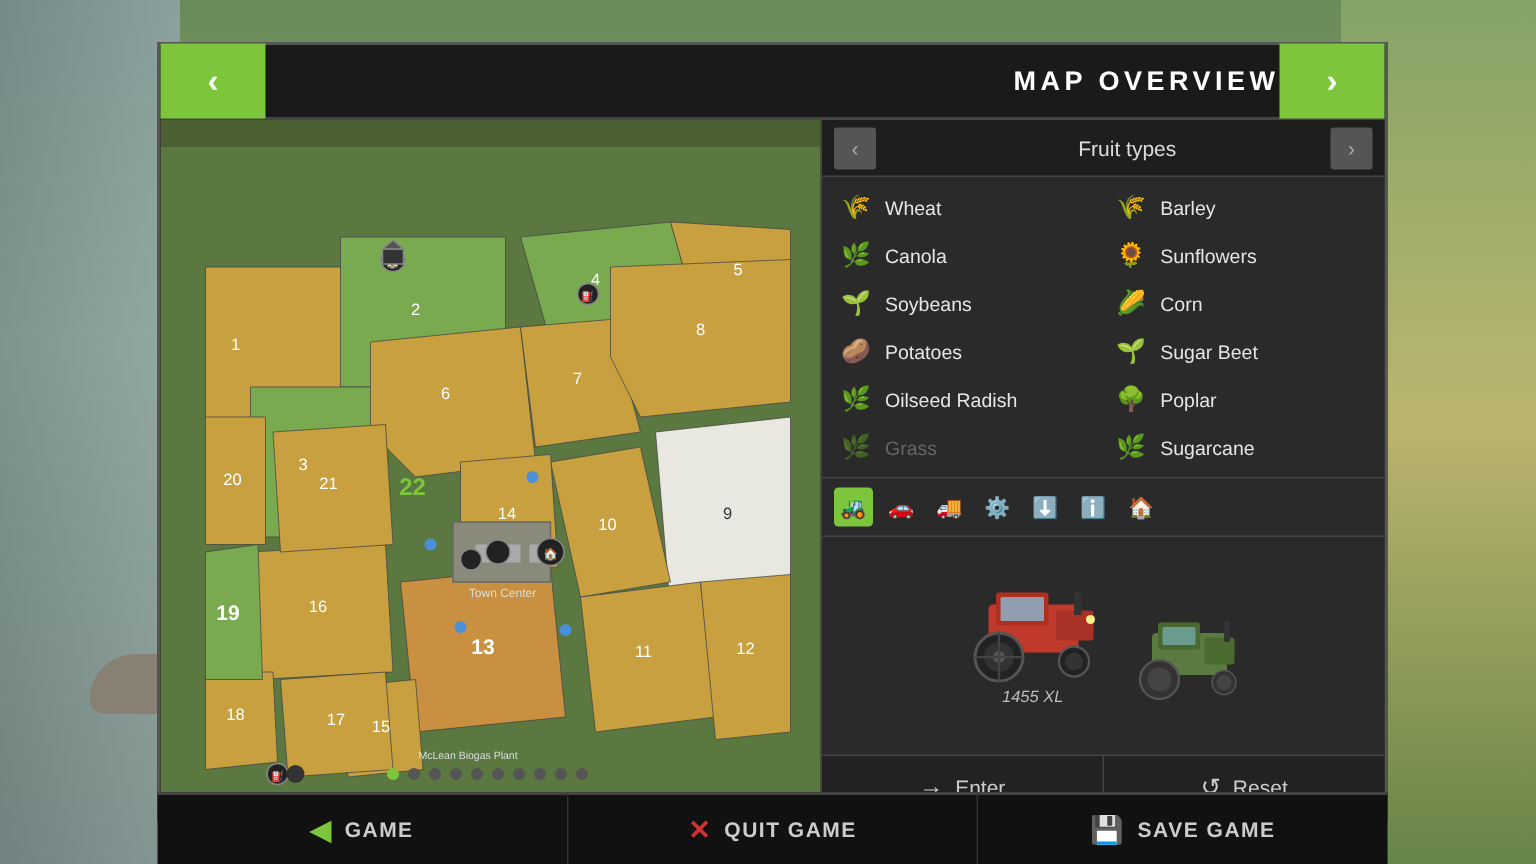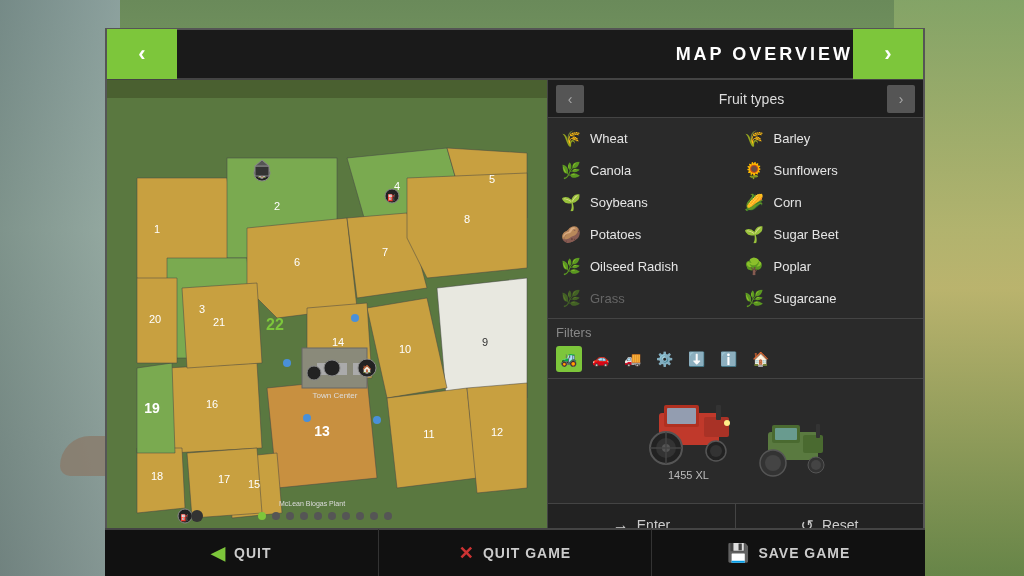--- a/index.html
+++ b/index.html
@@ -199,20 +199,21 @@
       padding: 8px;
       border-top: 1px solid #444;
       position: relative;
     }
     .vehicle-grid {
       display: flex;
       gap: 4px;
       align-items: flex-end;
       justify-content: center;
       margin-bottom: 8px;
+      font-style: italic;
     }
     .vehicle-card {
       display: flex;
       flex-direction: column;
       align-items: center;
       gap: 4px;
     }
     .vehicle-name {
       color: #bbb;
       font-size: 11px;
@@ -471,21 +472,20 @@
           <div class="fruit-icon" style="opacity:0.5;">🌿</div>
           <span class="fruit-name greyed">Grass</span>
         </div>
         <div class="fruit-item">
           <div class="fruit-icon">🌿</div>
           <span class="fruit-name">Sugarcane</span>
         </div>
       </div>
 
       <div class="filters-section">
-        <div class="filters-label">Filters</div>
         <div class="filter-icons">
           <div class="filter-icon-btn active">🚜</div>
           <div class="filter-icon-btn">🚗</div>
           <div class="filter-icon-btn">🚚</div>
           <div class="filter-icon-btn">⚙️</div>
           <div class="filter-icon-btn">⬇️</div>
           <div class="filter-icon-btn">ℹ️</div>
           <div class="filter-icon-btn">🏠</div>
         </div>
       </div>
@@ -562,21 +562,21 @@
   <div class="dot"></div>
   <div class="dot"></div>
   <div class="dot"></div>
   <div class="dot"></div>
   <div class="dot"></div>
 </div>
 
 <div class="bottom-bar">
   <div class="bottom-btn">
     <span class="bottom-btn-icon icon-back">◀</span>
-    <span>QUIT</span>
+    <span>GAME</span>
   </div>
   <div class="bottom-btn">
     <span class="bottom-btn-icon icon-quit">✕</span>
     <span>QUIT GAME</span>
   </div>
   <div class="bottom-btn">
     <span class="bottom-btn-icon icon-save">💾</span>
     <span>SAVE GAME</span>
   </div>
 </div>

